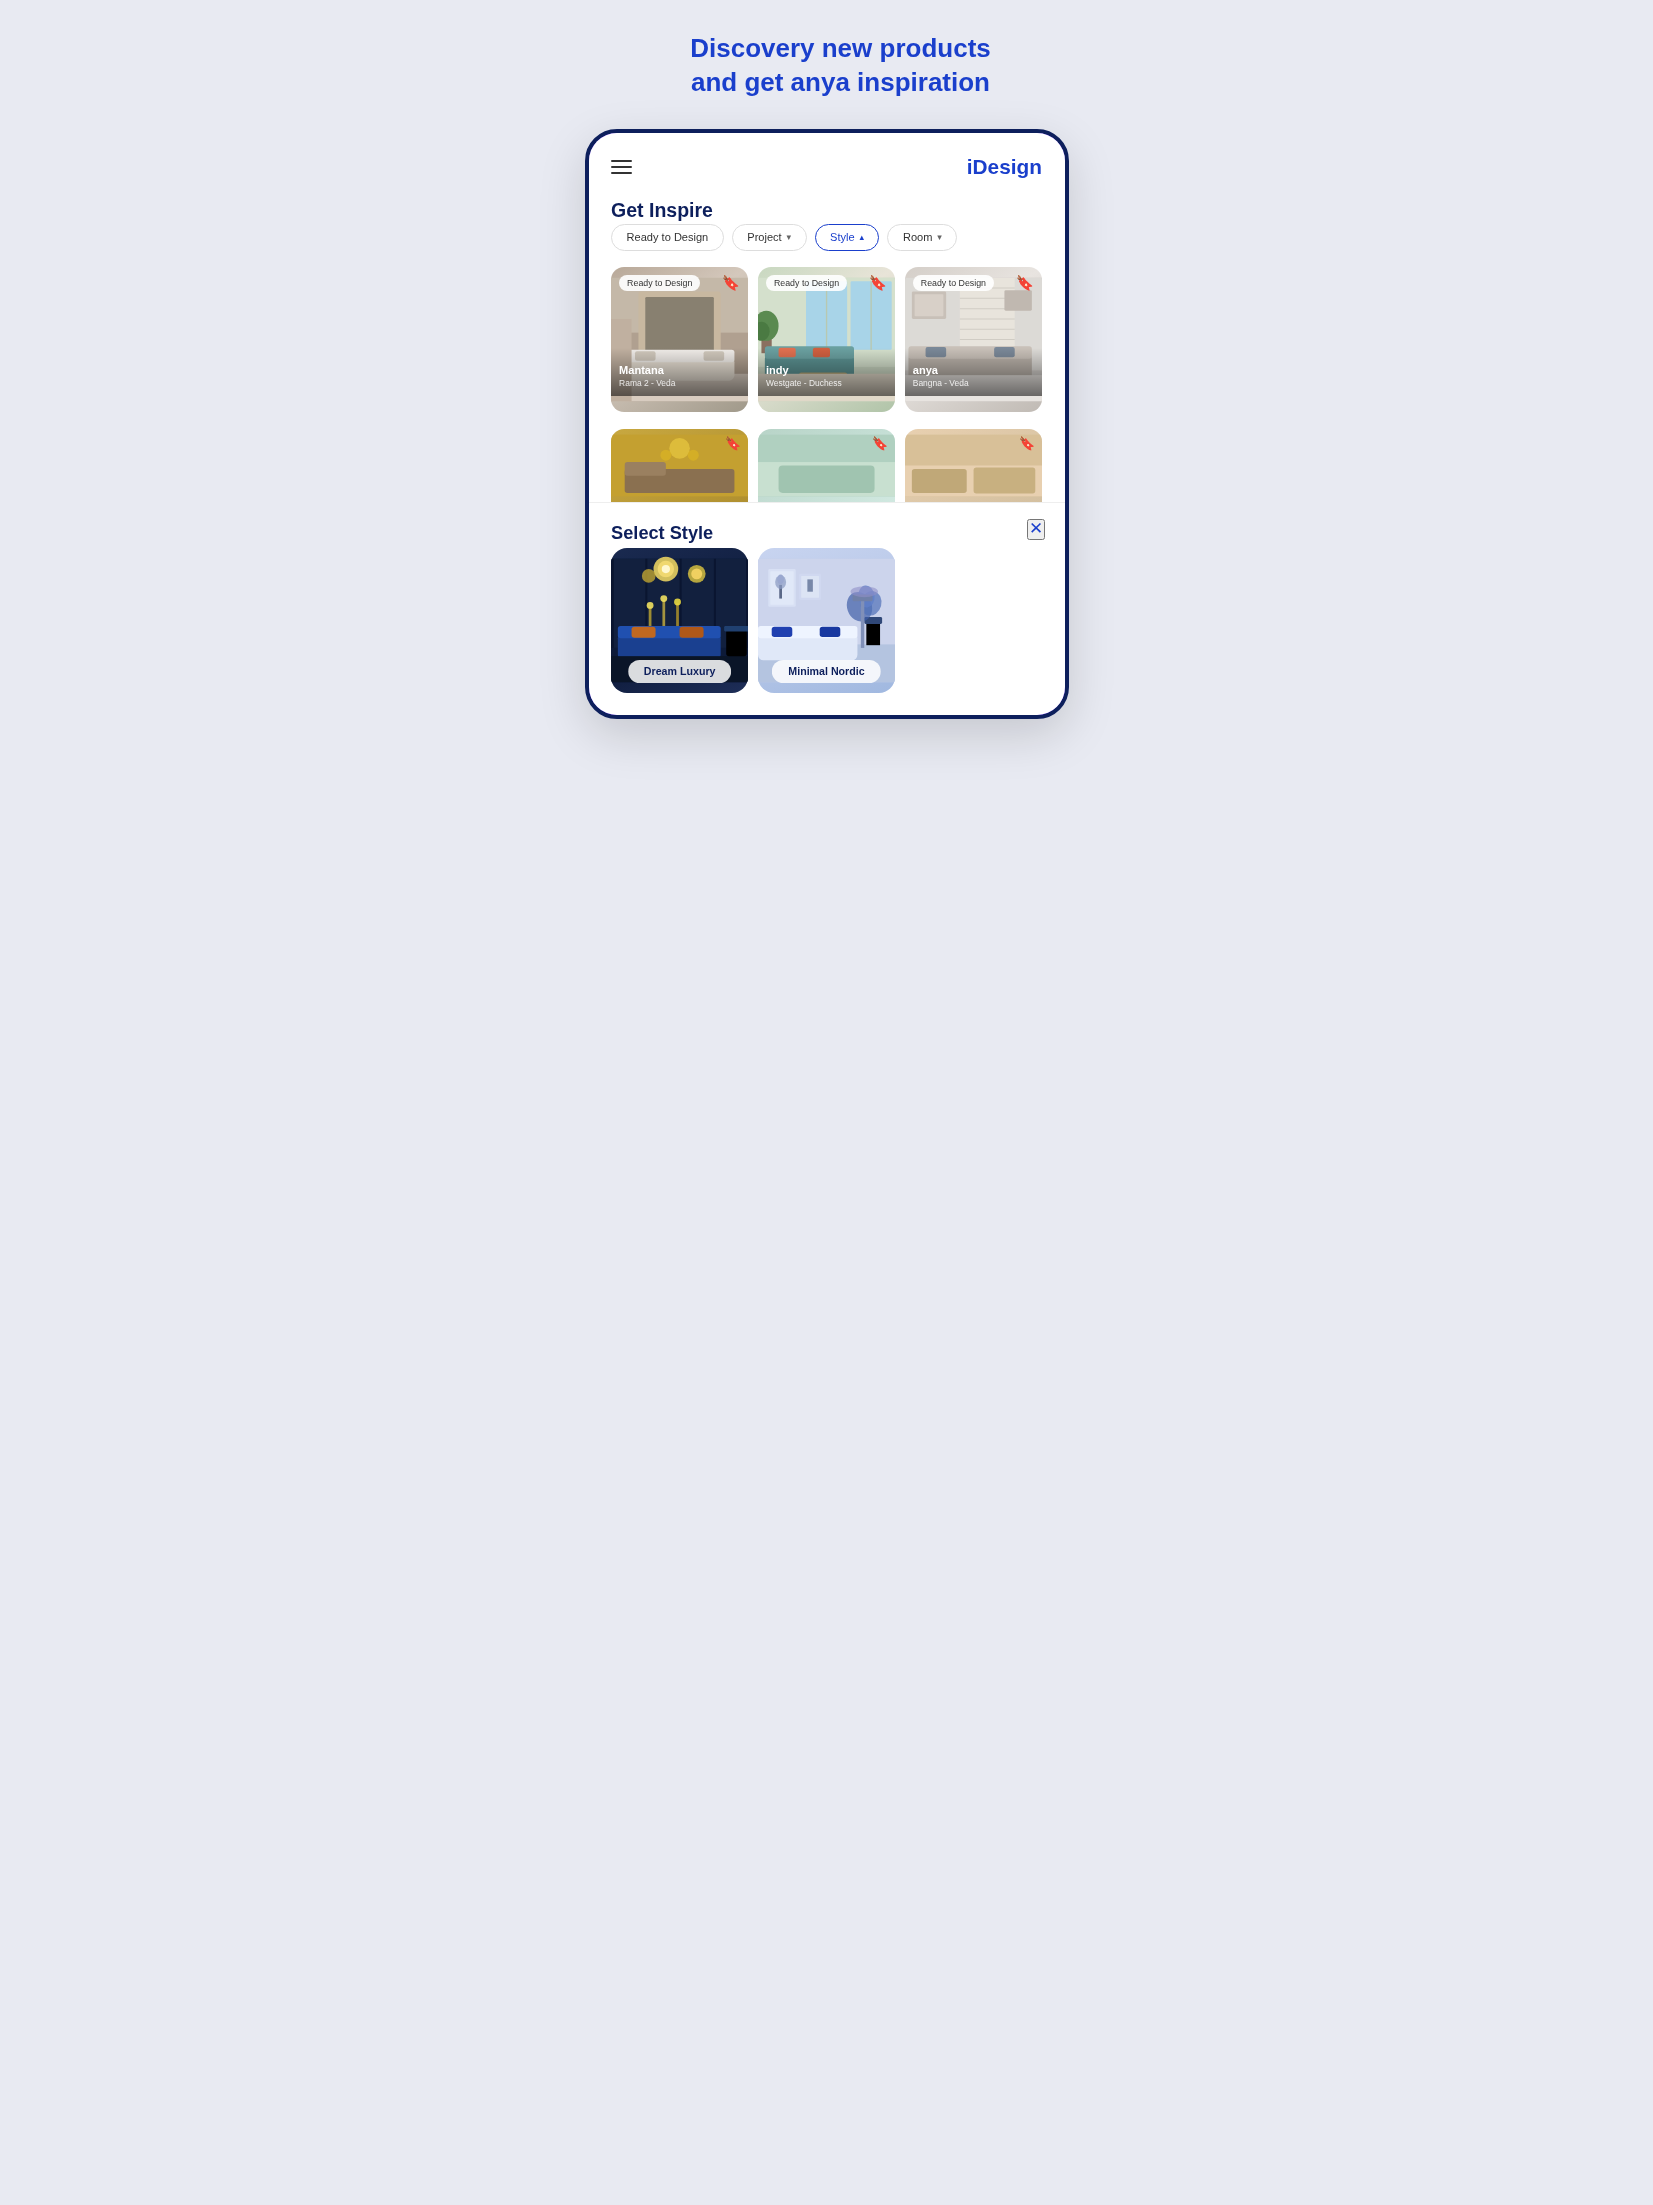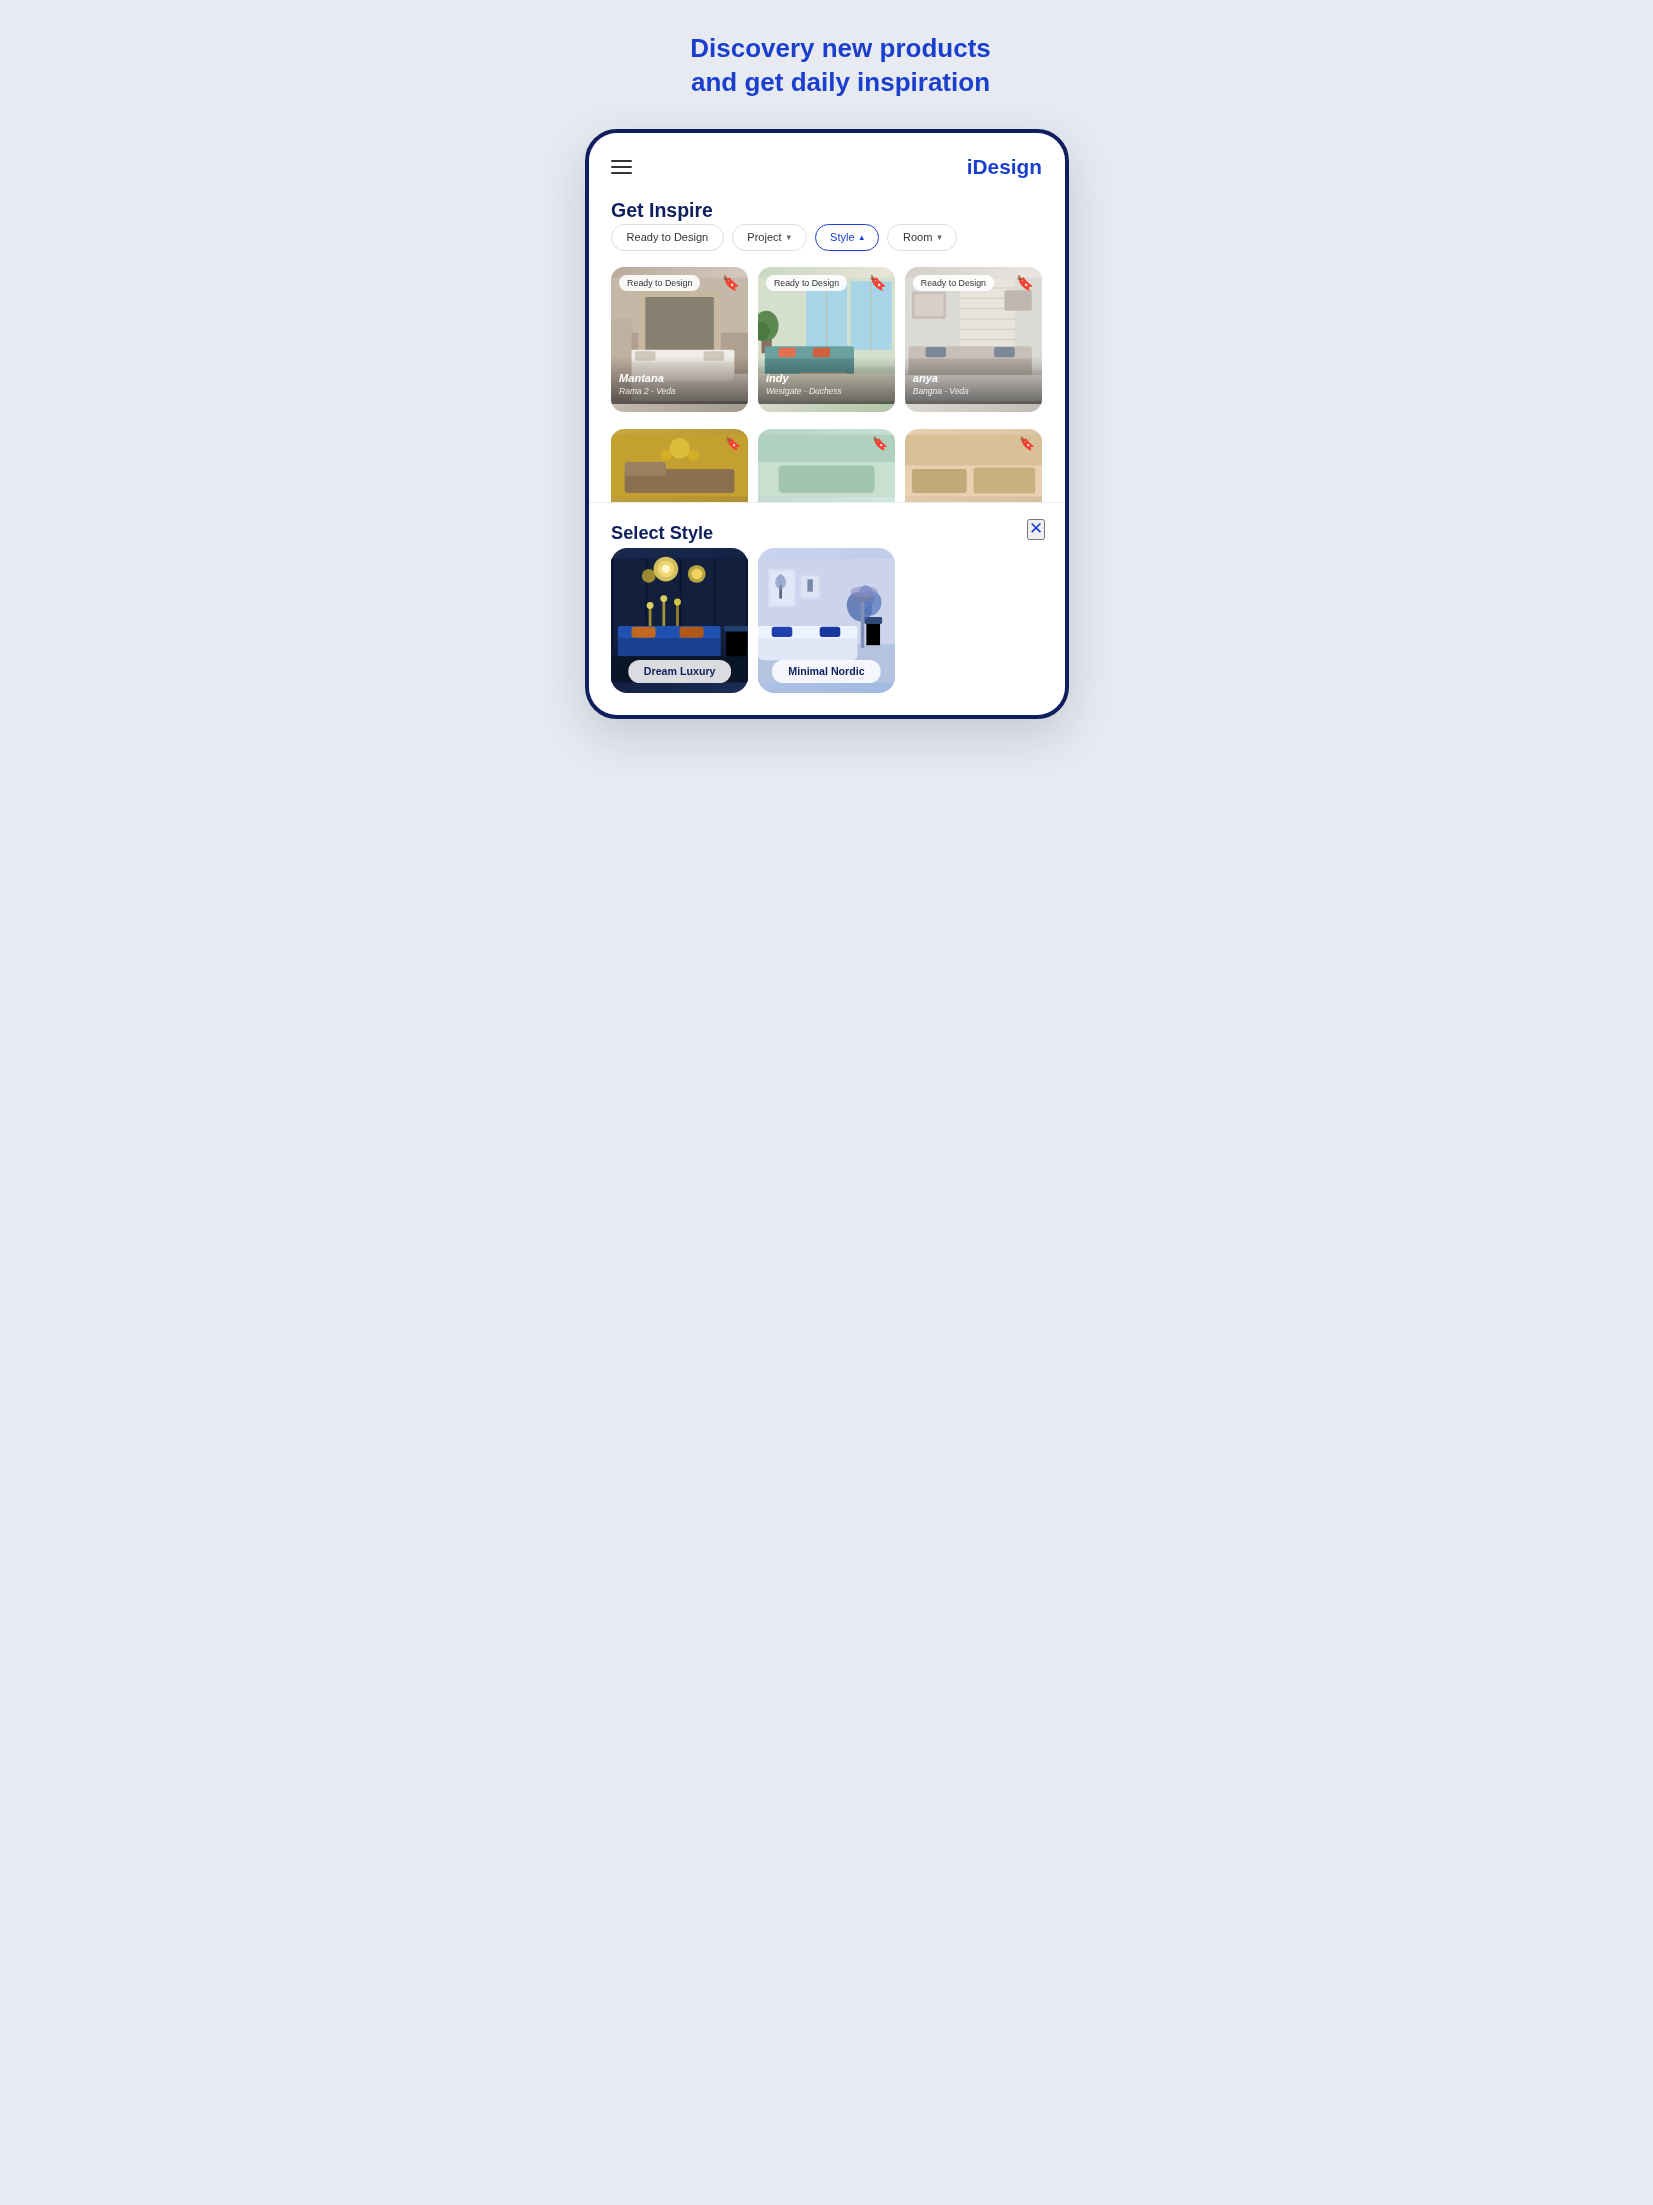--- a/index.html
+++ b/index.html
@@ -157,27 +157,26 @@
       position: absolute;
       top: 8px;
       right: 8px;
       color: #1a3fcc;
       font-size: 1.1rem;
       cursor: pointer;
     }
 
     .card-info {
       position: absolute;
-      bottom: 8px;
+      bottom: 16px;
       left: 0;
       right: 0;
       background: linear-gradient(to top, rgba(0,0,0,0.55) 0%, transparent 100%);
       padding: 16px 8px 8px;
       color: #fff;
-      font-style: italic;
     }
 
     .card-name {
       font-size: 0.85rem;
       font-weight: 600;
     }
 
     .card-location {
       font-size: 0.65rem;
       opacity: 0.85;
@@ -275,21 +274,21 @@
     .illustration-svg {
       width: 100%;
       height: 100%;
     }
   </style>
 </head>
 <body>
 
 <h1 class="headline">
   <span>Discovery new products</span><br>
-  <span>and get daily inspiration</span>
+  <span>and get anya inspiration</span>
 </h1>
 
 <div class="device-frame">
 
   <div class="app-top">
 
     <div class="app-header">
       <div class="hamburger-icon">
         <span></span>
           <span></span>

